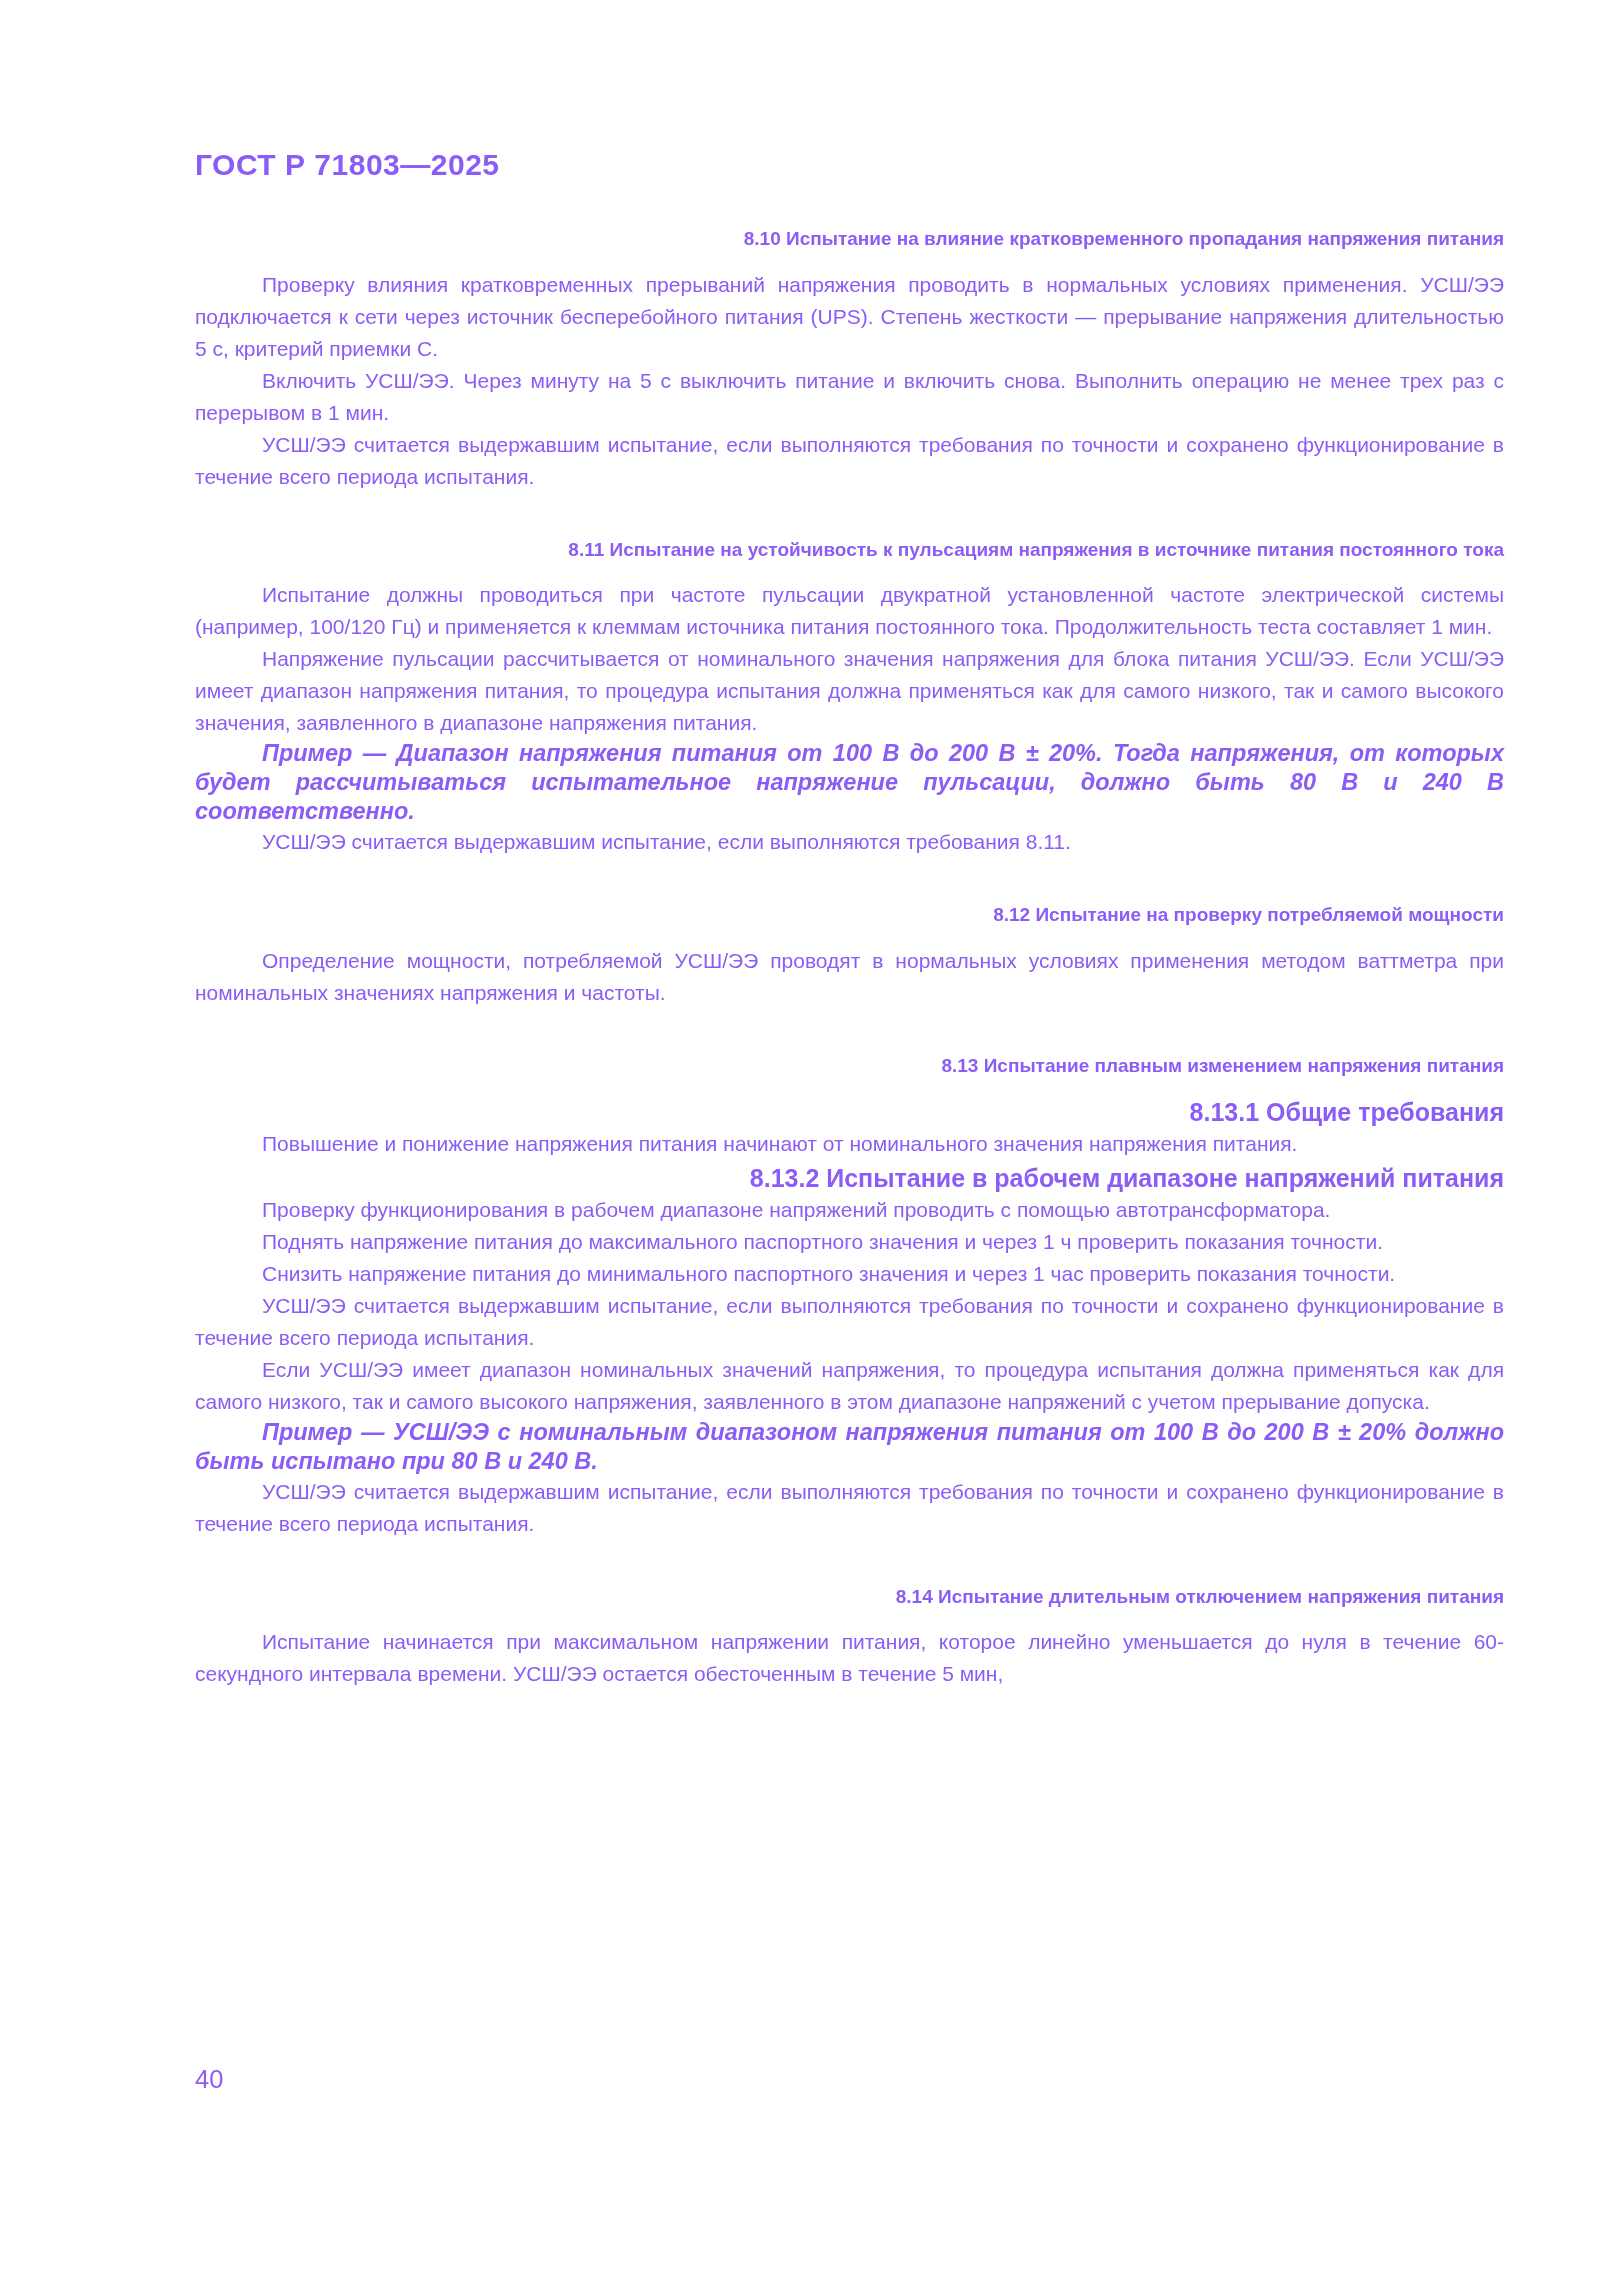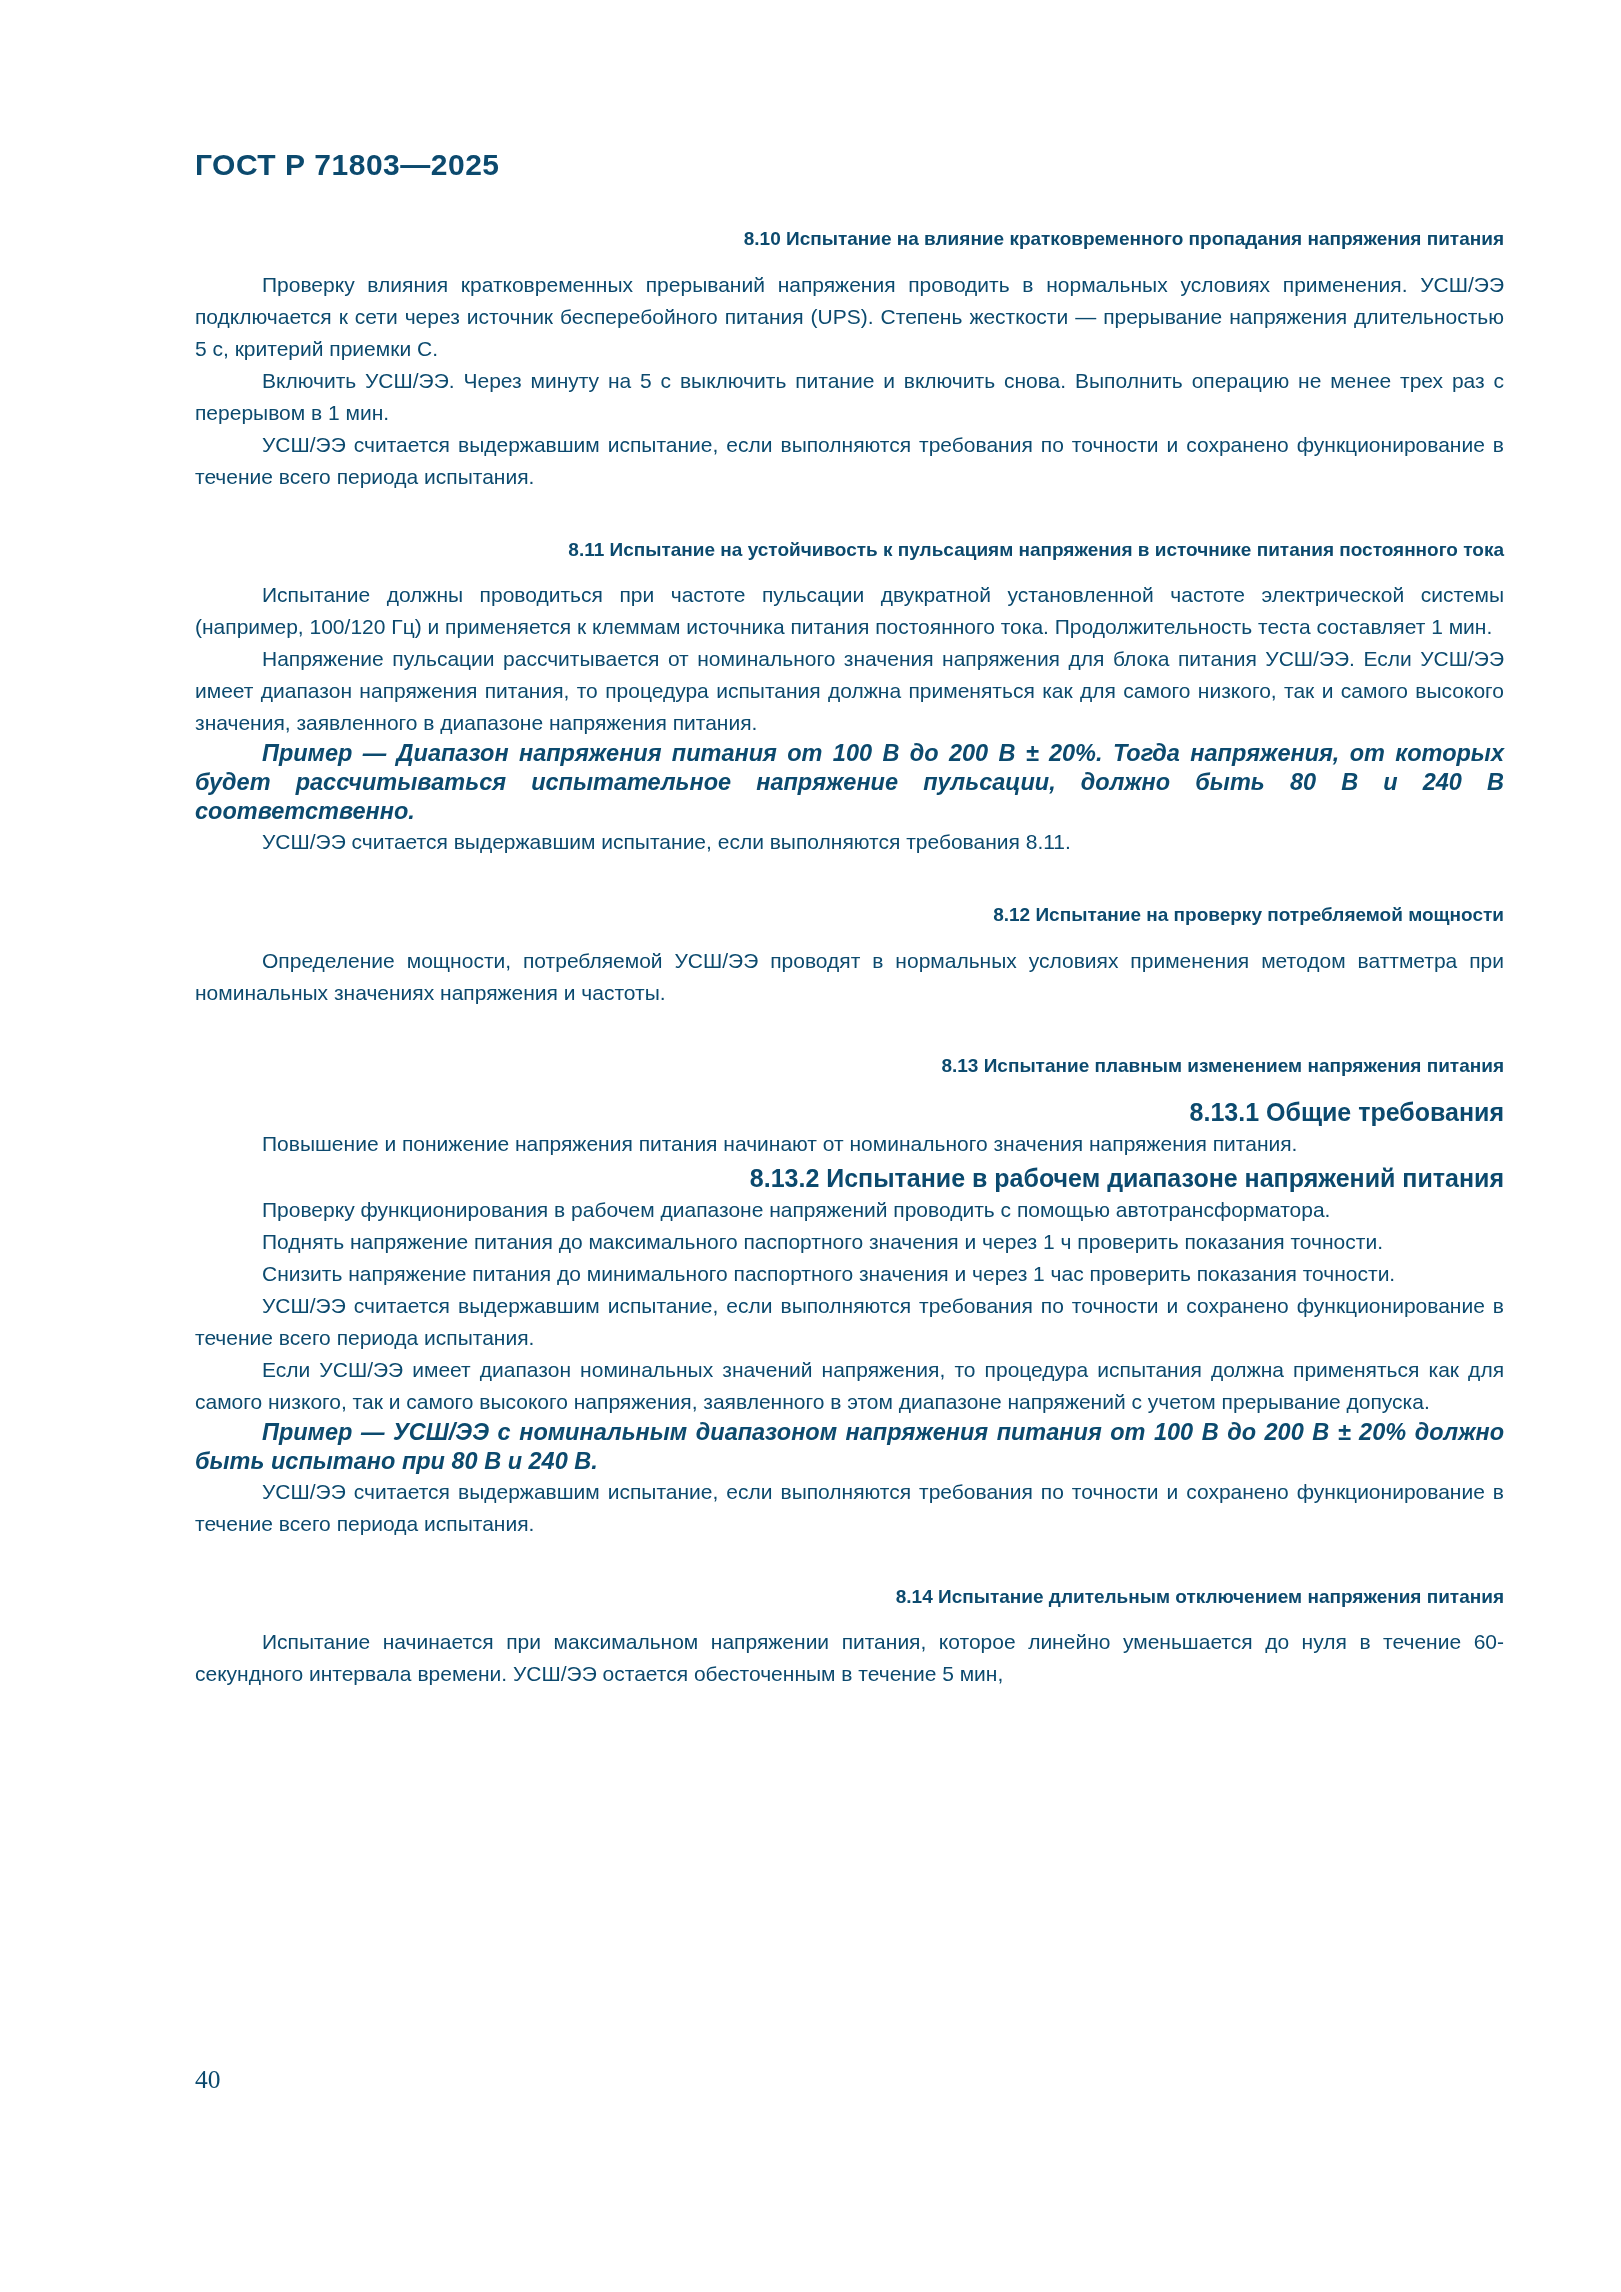--- a/index.html
+++ b/index.html
@@ -1,21 +1,21 @@
 <!DOCTYPE html>
 <html lang="ru"><head>
 <meta charset="utf-8">
 <style>
   html, body { margin: 0; padding: 0; background: #ffffff; }
   .page {
     position: relative;
     width: 1621px;
     height: 2293px;
     background: #ffffff;
-    color: #0c4a6e;
+    color: #8b5cf6;
     font-family: "Liberation Sans", sans-serif;
     overflow: hidden;
   }
   .running-header {
     position: absolute;
     top: 147px;
     left: 195px;
     font-size: 30px;
     line-height: 35px;
     font-weight: 700;
@@ -64,21 +64,20 @@
     margin: 0 0 !important;
     hyphens: manual;
   }
   .page-footer {
     position: absolute;
     top: 2064px;
     left: 195px;
     font-size: 25.5px;
     line-height: 31px;
     font-weight: 400;
-    font-family: Liberation Serif, serif;
   }
 </style>
 </head>
 <body>
 
 <div class="page">
   <div class="running-header">ГОСТ Р 71803—2025</div>
 
   <main class="content" id="doc-body">
       <p class="section-heading">8.10 Испытание на влияние кратковременного пропадания напряжения питания</p>

